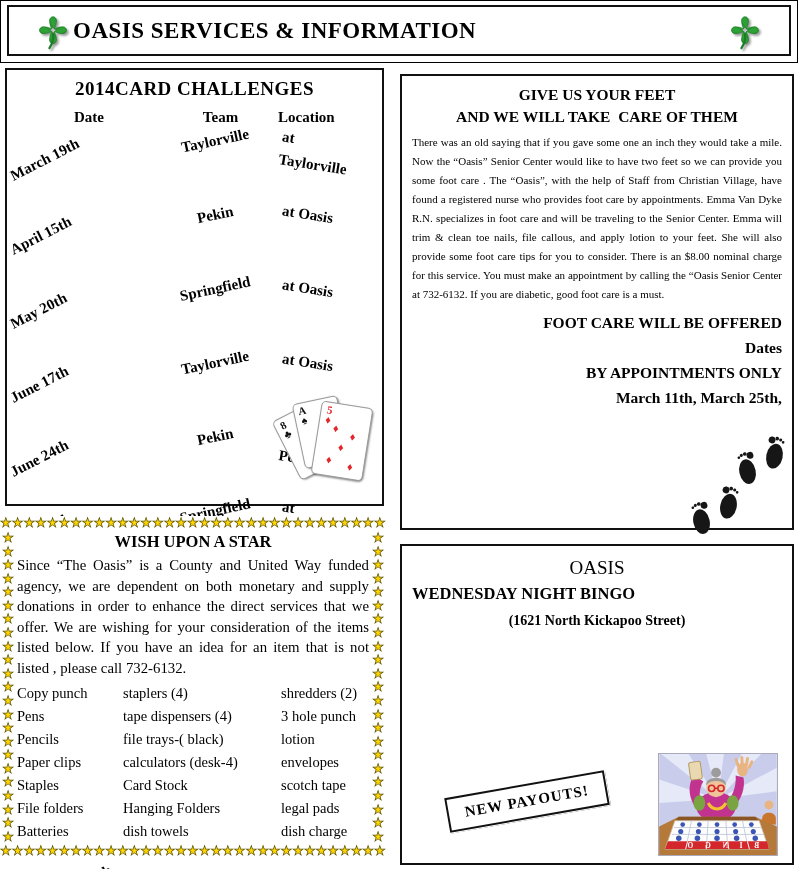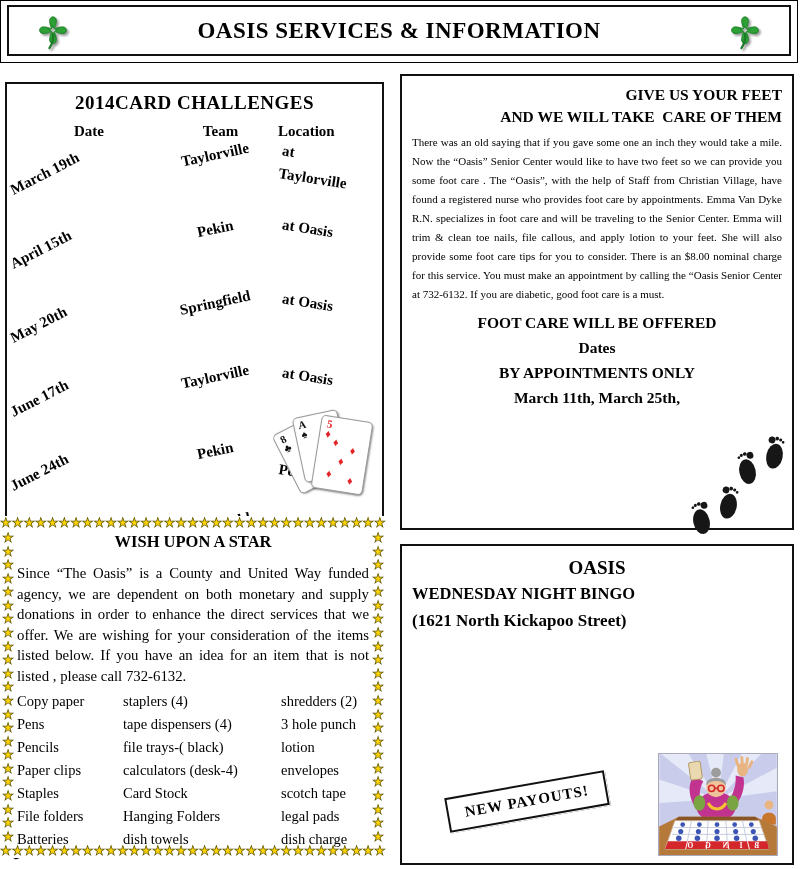--- a/index.html
+++ b/index.html
@@ -4,74 +4,74 @@
 <style>
   * { box-sizing: border-box; margin: 0; padding: 0; }
   html,body { background:#fff; }
   body { font-family: "Liberation Serif", "DejaVu Serif", serif; color:#000; }
   #page { position:relative; width:800px; height:869px; background:#fff; overflow:hidden; margin:0 auto; }
 
   
   .header-outer { position:absolute; left:0; top:0; width:798px; height:63px; border:1.5px solid #000; background:#fff; }
   .header-inner { position:absolute; left:6px; right:6px; top:4px; bottom:6px; border:2.5px solid #111;
                   display:flex; align-items:center; justify-content:space-between; padding:0 24px; background:#fff; }
-  .page-title { flex:1; text-align:center; font-weight:bold; font-size:23px; letter-spacing:0.5px; }
+  .page-title { flex:1; text-align:left; font-weight:bold; font-size:23px; letter-spacing:0.5px; }
   .clover { width:40px; height:44px; filter: drop-shadow(2px 2px 1px #9a9a9a); flex:0 0 auto; }
 
   
   .box { position:absolute; border:2.5px solid #111; background:#fff; }
 
   
-  #card-box { left:5px; top:82px; width:379px; height:438px; padding:8px 0 0 0; }
+  #card-box { left:5px; top:68px; width:379px; height:438px; padding:8px 0 0 0; }
   .card-title { text-align:center; font-weight:bold; font-size:19px; letter-spacing:0.5px; margin-bottom:6px; }
   .sched { display:grid; grid-template-columns:148px 115px 1fr; font-weight:bold; font-size:15px; line-height:23px; padding-left:8px; }
   .sched .h1 { text-align:center; }
   .sched .h2 { text-align:center; }
   .sched .c2 { text-align:center; }
 
   
   .cards { position:absolute; right:6px; bottom:6px; width:92px; height:104px; }
   .pcard { position:absolute; width:46px; height:66px; background:#fff; border:1px solid #9a9a9a; border-radius:5px;
            box-shadow:1px 1px 2px rgba(0,0,0,0.45); font-size:11px; font-weight:bold; }
   .pcard .corner { position:absolute; left:3px; top:2px; line-height:10px; text-align:center; width:10px; }
   .pcard .big { position:absolute; left:50%; top:54%; transform:translate(-50%,-50%); font-size:20px; }
   .pcard .pip { position:absolute; font-size:11px; }
   .red { color:#e3262a; } .blk { color:#111; }
   .c1 { left:0px; top:14px; transform:rotate(-27deg); }
   .c2 { left:14px; top:5px; transform:rotate(-12deg); }
   .c3 { left:32px; top:10px; transform:rotate(9deg); width:52px; height:74px; }
 
   
   #feet-box { left:400px; top:74px; width:394px; height:456px; padding:8px 10px 0 10px; }
-  .feet-h { text-align:right; font-weight:bold; font-size:15.5px; line-height:22px; white-space:pre-wrap; }
+  .feet-h { text-align:center; font-weight:bold; font-size:15.5px; line-height:22px; white-space:pre-wrap; }
   .feet-body { margin-top:5px; font-size:11px; line-height:19px; text-align:justify; }
-  .offer-h { text-align:center; font-weight:bold; font-size:15.5px; line-height:25px; white-space:pre-wrap; }
+  .offer-h { text-align:right; font-weight:bold; font-size:15.5px; line-height:25px; white-space:pre-wrap; }
   .offer-h.first { margin-top:6px; }
   .feetpair { position:absolute; width:58px; height:52px; }
   .fp1 { right:2px; top:360px; }
   .fp2 { right:48px; top:410px; }
 
   
   #wish-box { position:absolute; left:0px; top:516px; width:386px; height:342px; background:#fff; }
   .star { color:#ffd400; -webkit-text-stroke:0.7px #5b5200; font-size:13px; line-height:1; }
   .star-row { position:absolute; left:0; right:0; display:flex; justify-content:space-between; height:14px; }
   .star-row.top { top:0; } .star-row.bottom { bottom:0; }
   .star-col { position:absolute; top:15px; bottom:15px; width:14px; display:flex; flex-direction:column; justify-content:space-between; align-items:center; }
   .star-col.left { left:1px; } .star-col.right { right:1px; }
   .wish-content { position:absolute; left:17px; right:17px; top:16px; bottom:14px; }
-  .wish-title { text-align:center; font-weight:bold; font-size:16.5px; margin-bottom:11px; }
+  .wish-title { text-align:center; font-weight:bold; font-size:16.5px; margin-bottom:3px; }
   .wish-body { font-size:14.8px; line-height:20.5px; text-align:justify; }
   .wish-items { display:grid; grid-template-columns:106px 158px 1fr; row-gap:5.5px; font-size:14.5px; line-height:17.5px; margin-top:7px; white-space:pre-wrap; }
 
   
   #bingo-box { left:400px; top:544px; width:394px; height:321px; padding:10px 10px 0 10px; }
-  .bingo-t1 { text-align:center; font-weight:bold; font-size:19px; line-height:24px; }
+  .bingo-t1 { text-align:center; font-weight:normal; font-size:19px; line-height:24px; }
   .bingo-t2 { text-align:left; font-weight:bold; font-size:16.5px; line-height:27px; }
   .bingo-t3 { text-align:center; font-weight:bold; font-size:14.5px; line-height:26px; }
-  .bingo-t4 { text-align:left; font-weight:bold; font-size:17px; line-height:27px; }
+  .bingo-t4 { text-align:center; font-weight:bold; font-size:14px; line-height:27px; }
   .bingo-body { margin-top:9px; font-size:16.5px; line-height:23px; text-align:justify; }
   .stamp { position:absolute; left:44px; top:238px; transform:rotate(-10deg); border:2px solid #111; padding:7px 16px;
            font-weight:bold; font-size:15px; letter-spacing:1px; background:#fff; box-shadow:0 0 0 1px #fff, 1px 1px 0 #444; }
   .bingo-art { position:absolute; right:14px; bottom:7px; width:120px; height:103px; border:1px solid #aab; }
 </style>
 </head>
 <body>
 
 <div id="page">
 
@@ -326,21 +326,21 @@
         <span class="star">★</span>
         <span class="star">★</span>
         <span class="star">★</span>
         <span class="star">★</span>
         <span class="star">★</span>
       </div>
     <div class="wish-content">
       <div class="wish-title">WISH UPON A STAR</div>
       <div class="wish-body">Since “The Oasis” is a County and United Way funded agency, we are dependent on both monetary and supply donations in order to enhance the direct services that we offer. We are wishing for your consideration of the items listed below. If you have an idea for an item that is not listed , please call 732-6132.</div>
       <div class="wish-items">
-        <div>Copy paper</div>
+        <div>Copy punch</div>
         <div>staplers (4)</div>
         <div>shredders (2)</div>
         <div>Pens</div>
         <div>tape dispensers (4)</div>
         <div>3 hole punch</div>
         <div>Pencils</div>
         <div>file trays-( black)</div>
         <div>lotion</div>
         <div>Paper clips</div>
         <div>calculators (desk-4)</div>

